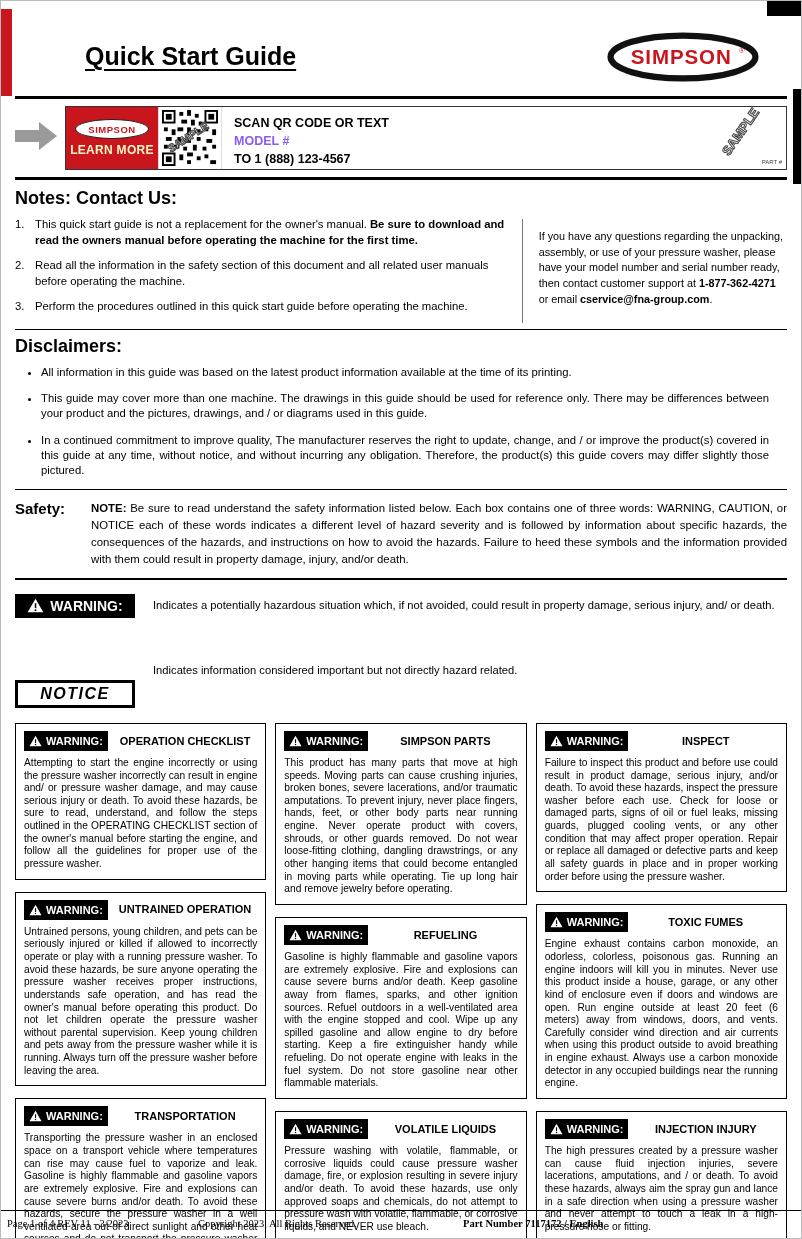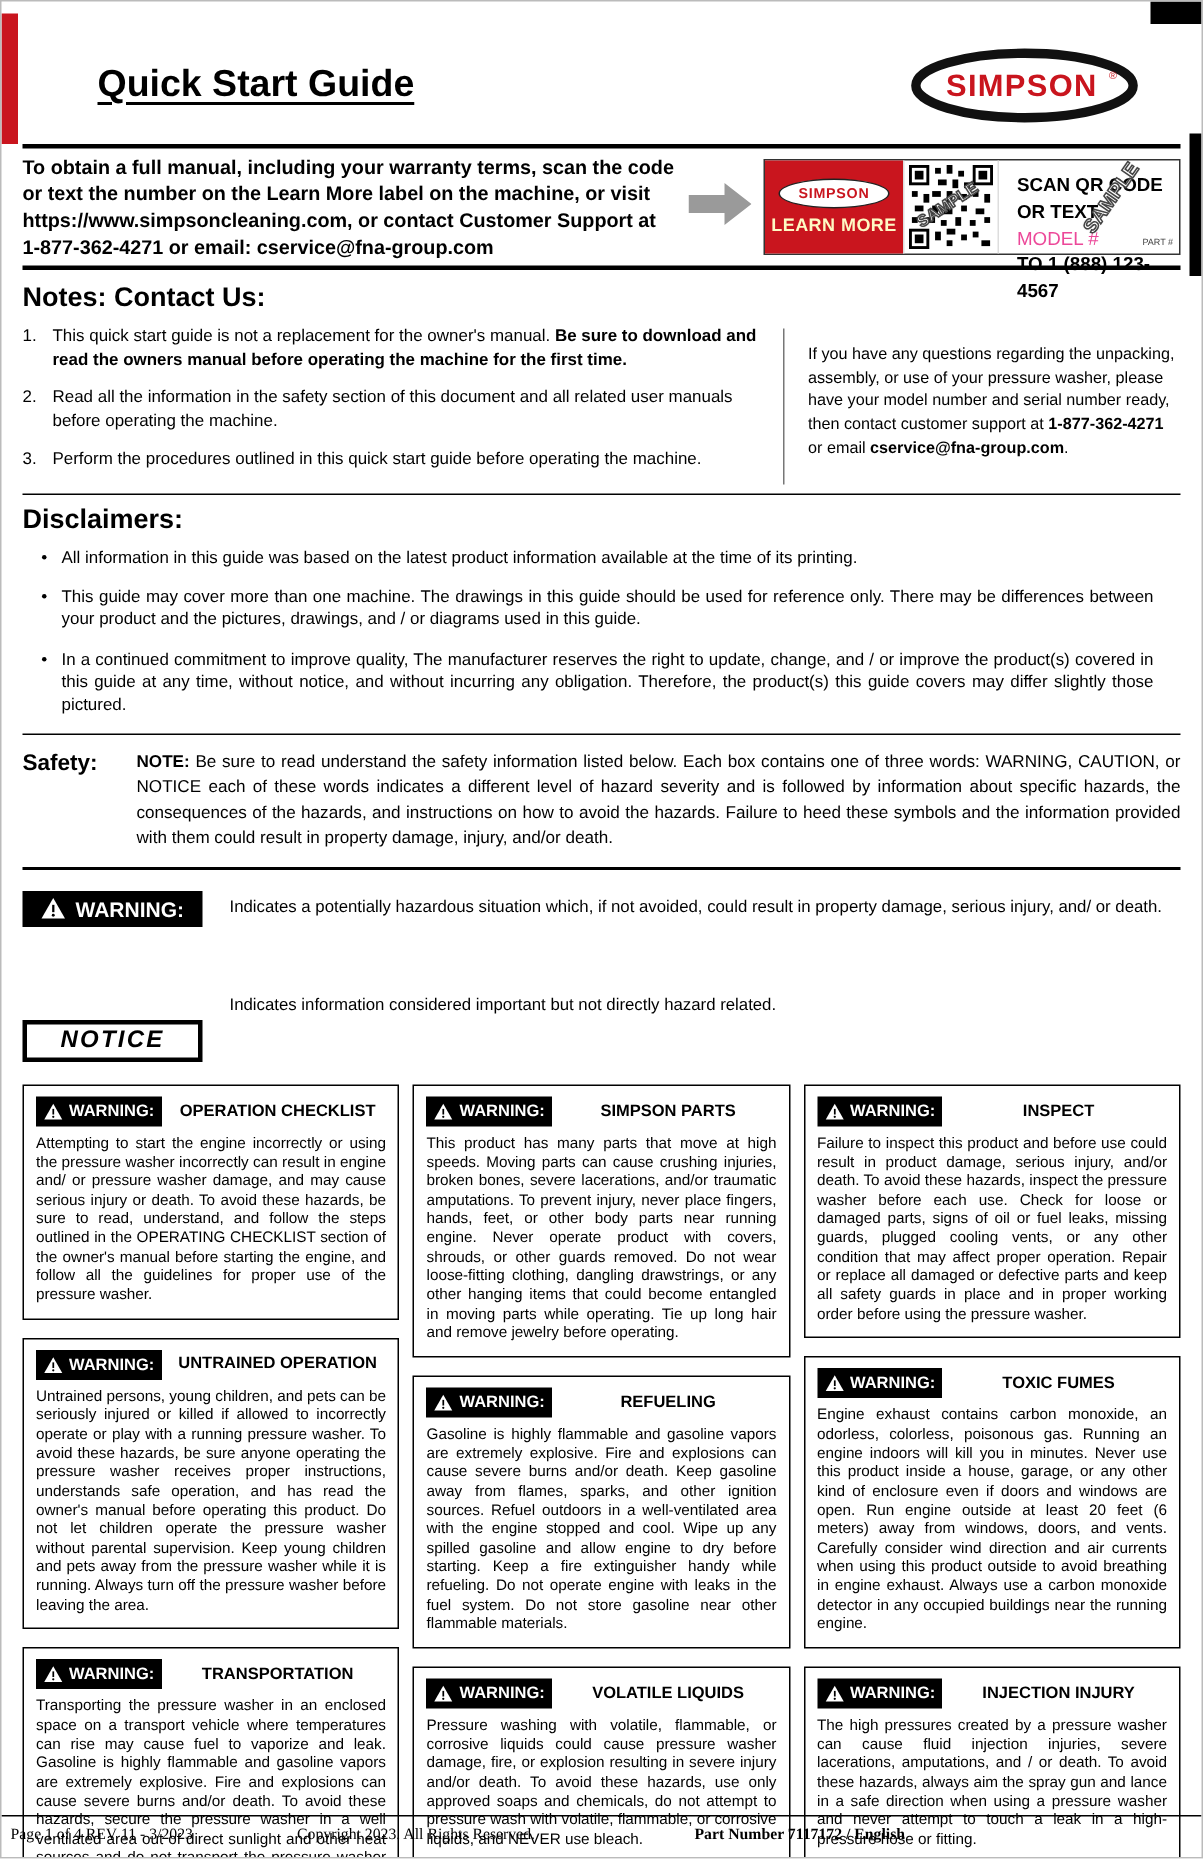--- a/index.html
+++ b/index.html
@@ -13,21 +13,21 @@
     overflow: hidden;
     font-family: "Liberation Sans", sans-serif;
     color: #000;
   }
   
   .red-stripe { position:absolute; left:0; top:8px; width:11px; height:87px; background:#C9151E; }
   .mark-top-right { position:absolute; right:0; top:0; width:34px; height:15px; background:#000; }
   .mark-right-edge { position:absolute; right:0; top:88px; width:8px; height:95px; background:#000; }
 
   
-  .hdr { display:flex; align-items:center; justify-content:space-between; padding:24px 42px 8px 64px; height:95px; }
+  .hdr { display:flex; align-items:center; justify-content:space-between; padding:24px 42px 8px 84px; height:95px; }
   .title { font-size:25px; font-weight:bold; text-decoration:underline; text-decoration-thickness:2px; text-underline-offset:4px; white-space:nowrap; }
   .logo svg { display:block; }
   .subtitle { text-align:center; font-size:17px; font-weight:bold; line-height:1.3; }
 
   .rule { border:none; border-top:1.5px solid #000; margin:0 14px; }
   .rule.thick { border-top-width:3px; }
   .rule.med { border-top-width:2.5px; }
 
   
   .lm { display:flex; align-items:center; gap:8px; margin:5px 14px; height:68px; }
@@ -37,21 +37,21 @@
   .lm-red { background:#C9151E; width:92px; display:flex; flex-direction:column; align-items:center; justify-content:center; gap:4px; }
   .mini-oval { background:#fff; border:1px solid #222; border-radius:50%; width:74px; height:20px; display:flex; align-items:center; justify-content:center; color:#C9151E; font-weight:bold; font-size:9.5px; letter-spacing:.5px; }
   .lm-red-label { color:#fef9c3; font-weight:bold; font-size:12px; letter-spacing:.3px; }
   .qr-wrap { width:64px; display:flex; align-items:center; justify-content:center; position:relative; border-left:1px solid #ddd; border-right:1px solid #ddd; }
   .qr-wrap svg { width:56px; height:56px; }
   .sample { position:absolute; font-weight:bold; color:#fff; -webkit-text-stroke:1px #444; text-shadow:0 0 1px #555; }
   .sample.on-qr { transform:rotate(-33deg); font-size:11px; left:6px; top:24px; }
   .sample.on-right { transform:rotate(-55deg); font-size:13px; right:18px; top:16px; }
   .lm-right { flex:1; padding:8px 6px 2px 12px; position:relative; font-size:12.5px; line-height:1.42; }
   .scan1 { font-weight:bold; }
-  .scan2 { font-weight:normal; color:#ec4899; }
+  .scan2 { font-weight:bold; color:#8b5cf6; }
   .scan3 { font-weight:bold; }
   .part-label { position:absolute; right:4px; bottom:2px; font-size:6px; color:#444; }
 
   
   .notes { margin:8px 14px 4px; }
   .sect-h { font-size:18px; font-weight:bold; margin:4px 0 8px; }
   .notes-cols { display:flex; }
   .notes-list { width:502px; }
   .nitem { display:flex; gap:7px; margin-bottom:10px; font-size:11.3px; line-height:1.38; }
   .nnum { width:13px; flex:0 0 auto; }
@@ -109,21 +109,20 @@
         <ellipse cx="85" cy="27" rx="81" ry="24" fill="#fff" stroke="#111" stroke-width="7"></ellipse>
         <text x="83" y="35" text-anchor="middle" font-family="Liberation Sans, sans-serif" font-size="23" font-weight="bold" letter-spacing="1" fill="#C9151E">SIMPSON</text>
         <text x="148" y="22" font-family="Liberation Sans, sans-serif" font-size="8" fill="#C9151E">®</text>
       </svg>
     </div>
   </header>
 
   <hr class="rule thick">
 
   <section class="lm">
-    <p class="lm-text">To obtain a full manual, including your warranty terms, scan the code or text the number on the Learn More label on the machine, or visit https://www.simpsoncleaning.com, or contact Customer Support at 1-877-362-4271 or email: cservice@fna-group.com</p>
     <span class="lm-arrow">
       <svg width="42" height="30" viewBox="0 0 42 30">
           <path d="M0 9 H24 V1 L42 15 L24 29 V21 H0 Z" fill="#9a9a9a"></path>
         </svg>
     </span>
     <div class="lm-label">
       <div class="lm-red">
         <div class="mini-oval">
           <span>SIMPSON</span>
         </div>

